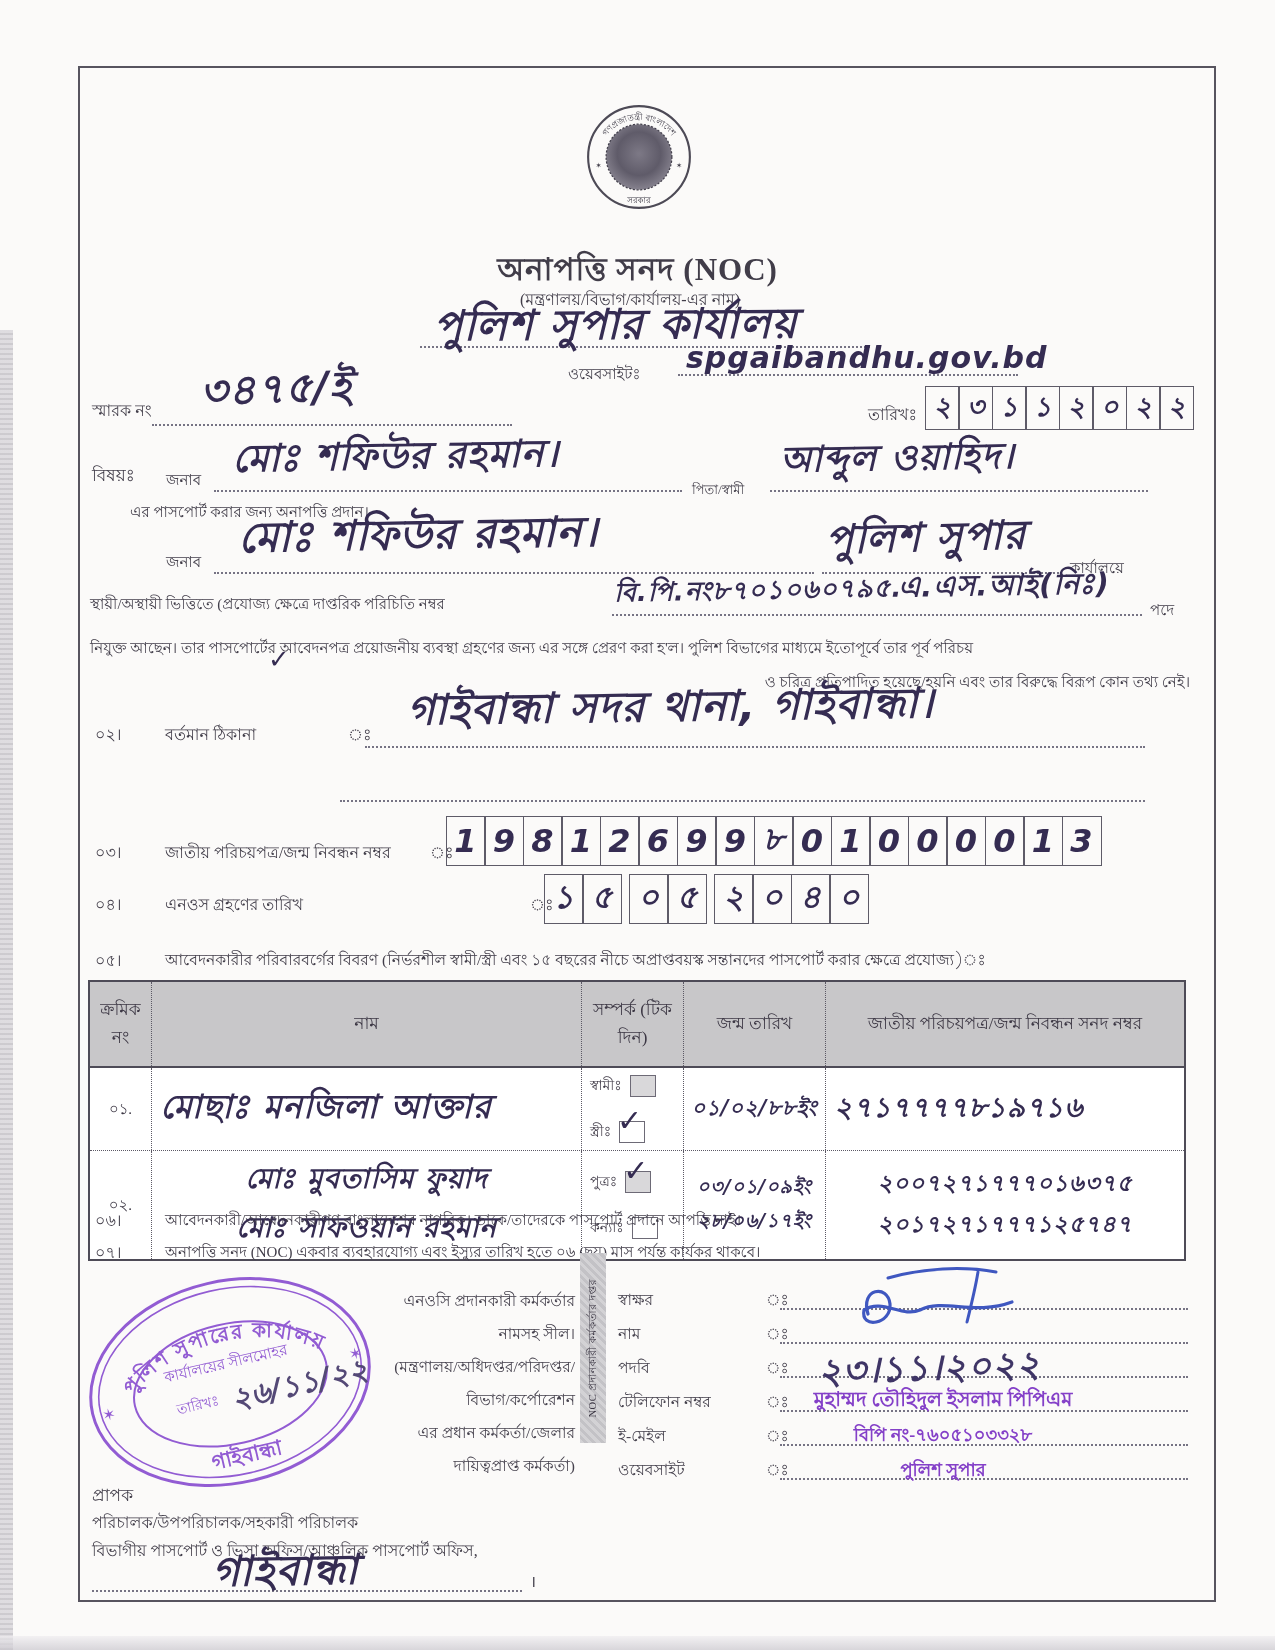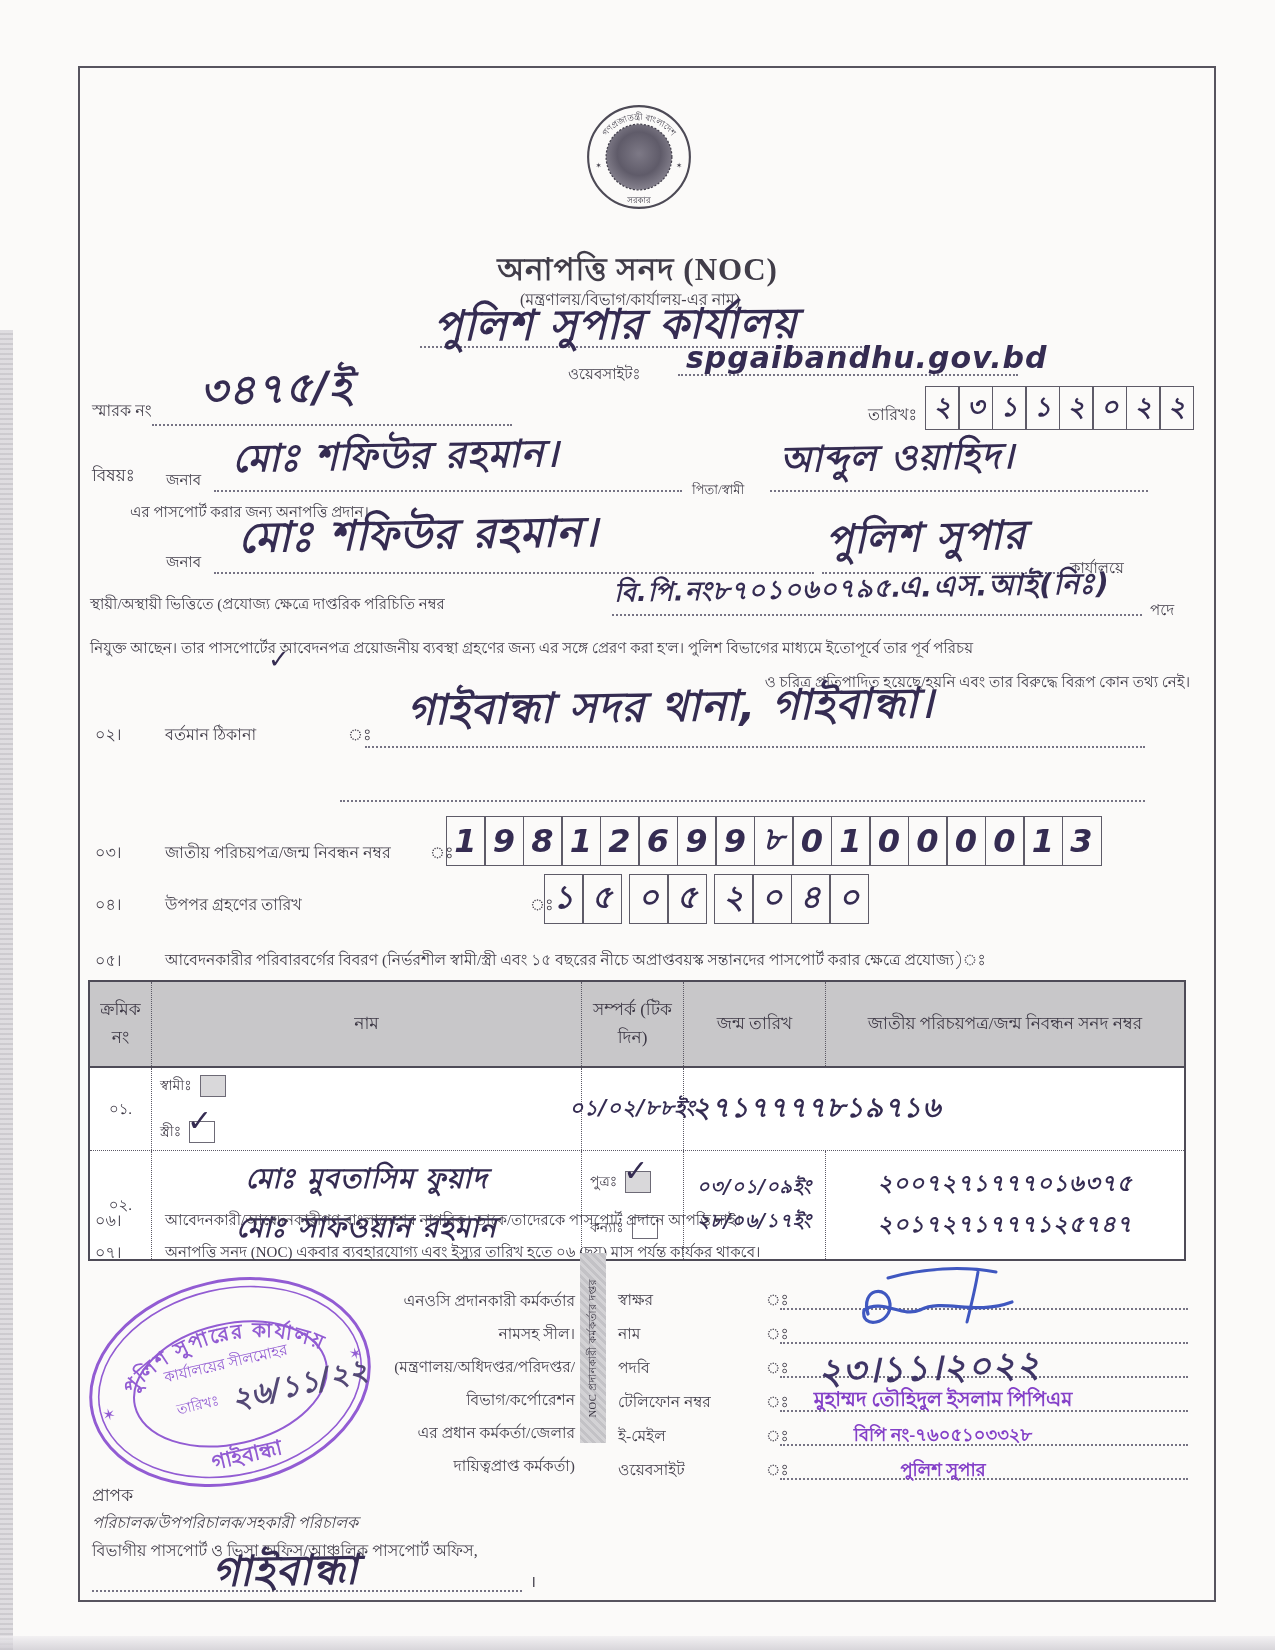--- a/index.html
+++ b/index.html
@@ -198,21 +198,21 @@
     <span class="dbox">1</span>
     <span class="dbox">0</span>
     <span class="dbox">0</span>
     <span class="dbox">0</span>
     <span class="dbox">0</span>
     <span class="dbox">1</span>
     <span class="dbox">3</span>
   </div>
 
   <div class="abs printed" style="left:95px; top:892px; font-size:16px;">০৪।</div>
-  <div class="abs printed" style="left:165px; top:892px; font-size:16px;">উপপর গ্রহণের তারিখ</div>
+  <div class="abs printed" style="left:165px; top:892px; font-size:16px;">এনওস গ্রহণের তারিখ</div>
   <div class="abs printed" style="left:530px; top:892px; font-size:16px;">ঃ</div>
   <div class="abs boxrow" style="left:545px; top:874px;">
     <span class="dbox">১</span>
     <span class="dbox">৫</span>
     <span class="gap"></span>
     <span class="dbox">০</span>
     <span class="dbox">৫</span>
     <span class="gap"></span>
     <span class="dbox">২</span>
     <span class="dbox">০</span>
@@ -227,20 +227,23 @@
     <div class="trow thead">
       <div class="tcell">ক্রমিক নং</div>
       <div class="tcell">নাম</div>
       <div class="tcell">সম্পর্ক (টিক দিন)</div>
       <div class="tcell">জন্ম তারিখ</div>
       <div class="tcell">জাতীয় পরিচয়পত্র/জন্ম নিবন্ধন সনদ নম্বর</div>
     </div>
 
     <div class="trow brow" style="min-height:76px;">
       <div class="tcell" style="font-size:15px;">০১.</div>
+      <div class="tcell bodycell">
+        <span class="hw" style="font-size:33px;">মোছাঃ মনজিলা আক্তার</span>
+      </div>
       <div class="tcell relcell">
         <span class="relline">
           <span>স্বামীঃ</span>
           <span class="cb shade"></span>
         </span>
         <span class="relline">
           <span>স্ত্রীঃ</span>
           <span class="cb">
               <span class="tick">✓</span>
             </span>
@@ -358,19 +361,19 @@
 
   <div class="abs hw" style="left:818px; top:1340px; font-size:36px; color:#3f3566; transform:rotate(-2deg);">২৩।১১।২০২২</div>
 
   <div class="abs" style="left:768px; top:1384px; width:350px;">
     <div class="stampTxt" style="font-size:20px;">মুহাম্মদ তৌহিদুল ইসলাম পিপিএম</div>
     <div class="stampTxt" style="font-size:18px; margin-top:4px;">বিপি নং-৭৬০৫১০৩৩২৮</div>
     <div class="stampTxt" style="font-size:18px; margin-top:4px;">পুলিশ সুপার</div>
   </div>
 
   <div class="abs printed" style="left:92px; top:1482px; font-size:17px;">প্রাপক</div>
-  <div class="abs printed" style="left:92px; top:1510px; font-size:16px;font-style:italic;">পরিচালক/উপপরিচালক/সহকারী পরিচালক</div>
+  <div class="abs printed" style="left:92px; top:1510px; font-size:16px;">পরিচালক/উপপরিচালক/সহকারী পরিচালক</div>
   <div class="abs printed" style="left:92px; top:1538px; font-size:16px;">বিভাগীয় পাসপোর্ট ও ভিসা অফিস/আঞ্চলিক পাসপোর্ট অফিস,</div>
   <div class="abs dotline" style="left:92px; top:1552px; width:430px; height:38px;">
     <span class="hw" style="position:absolute; left:120px; top:-14px; font-size:42px; transform:rotate(-1deg);">গাইবান্ধা</span>
   </div>
   <div class="abs printed" style="left:530px; top:1570px; font-size:16px;">।</div>
 </div>
 
 </body></html>

